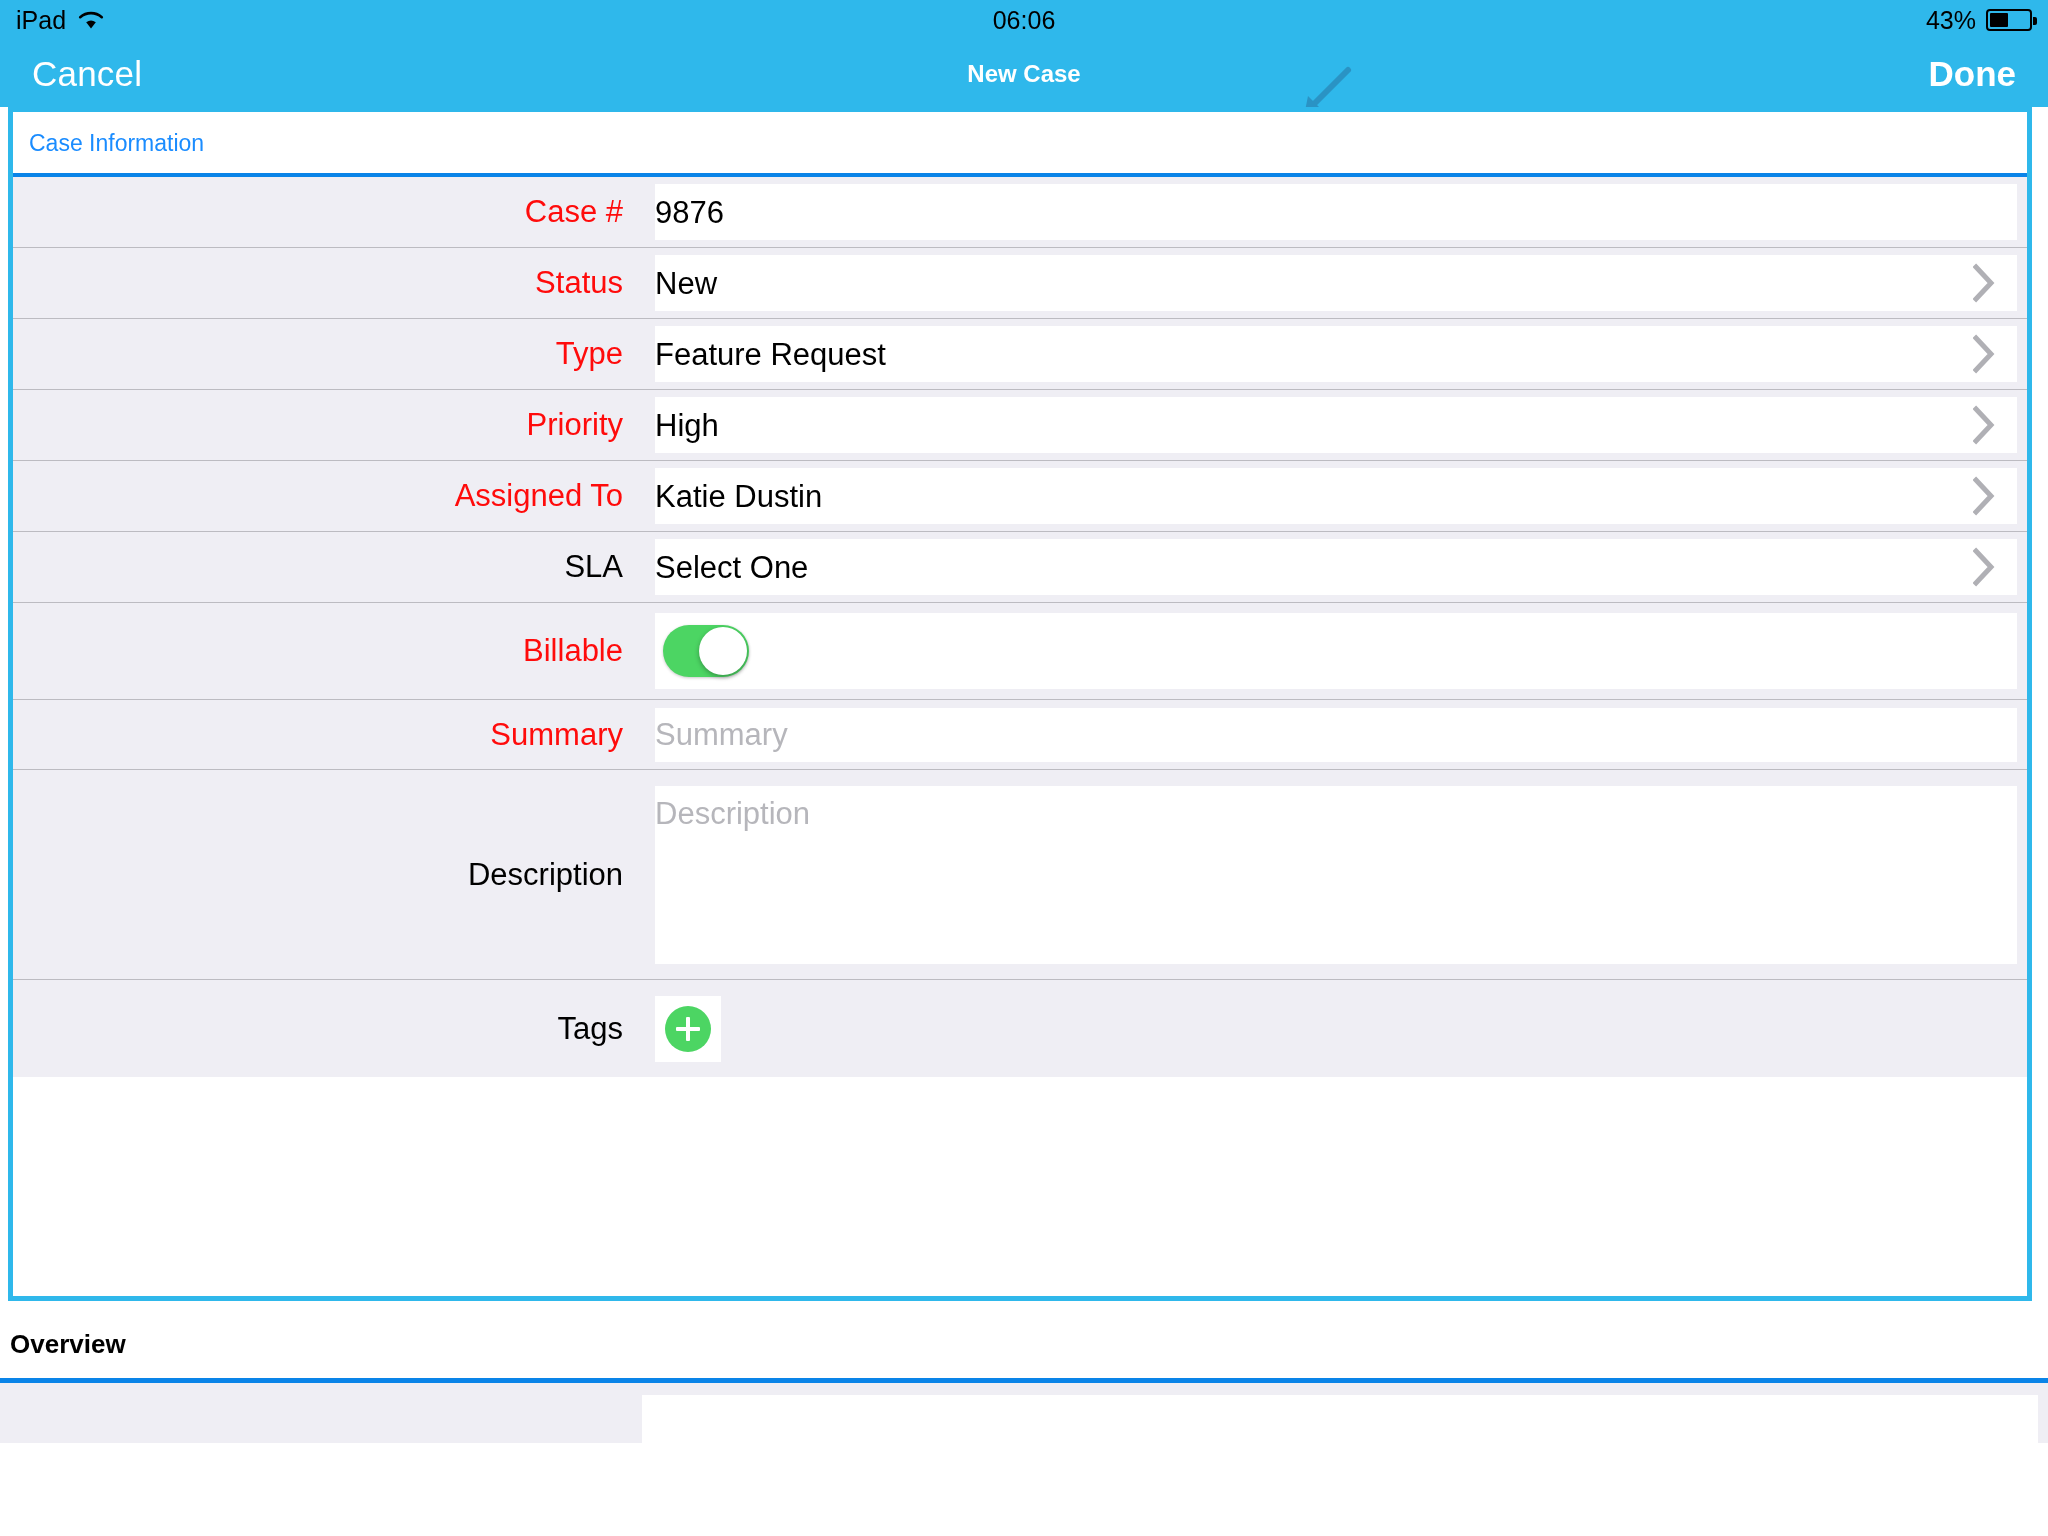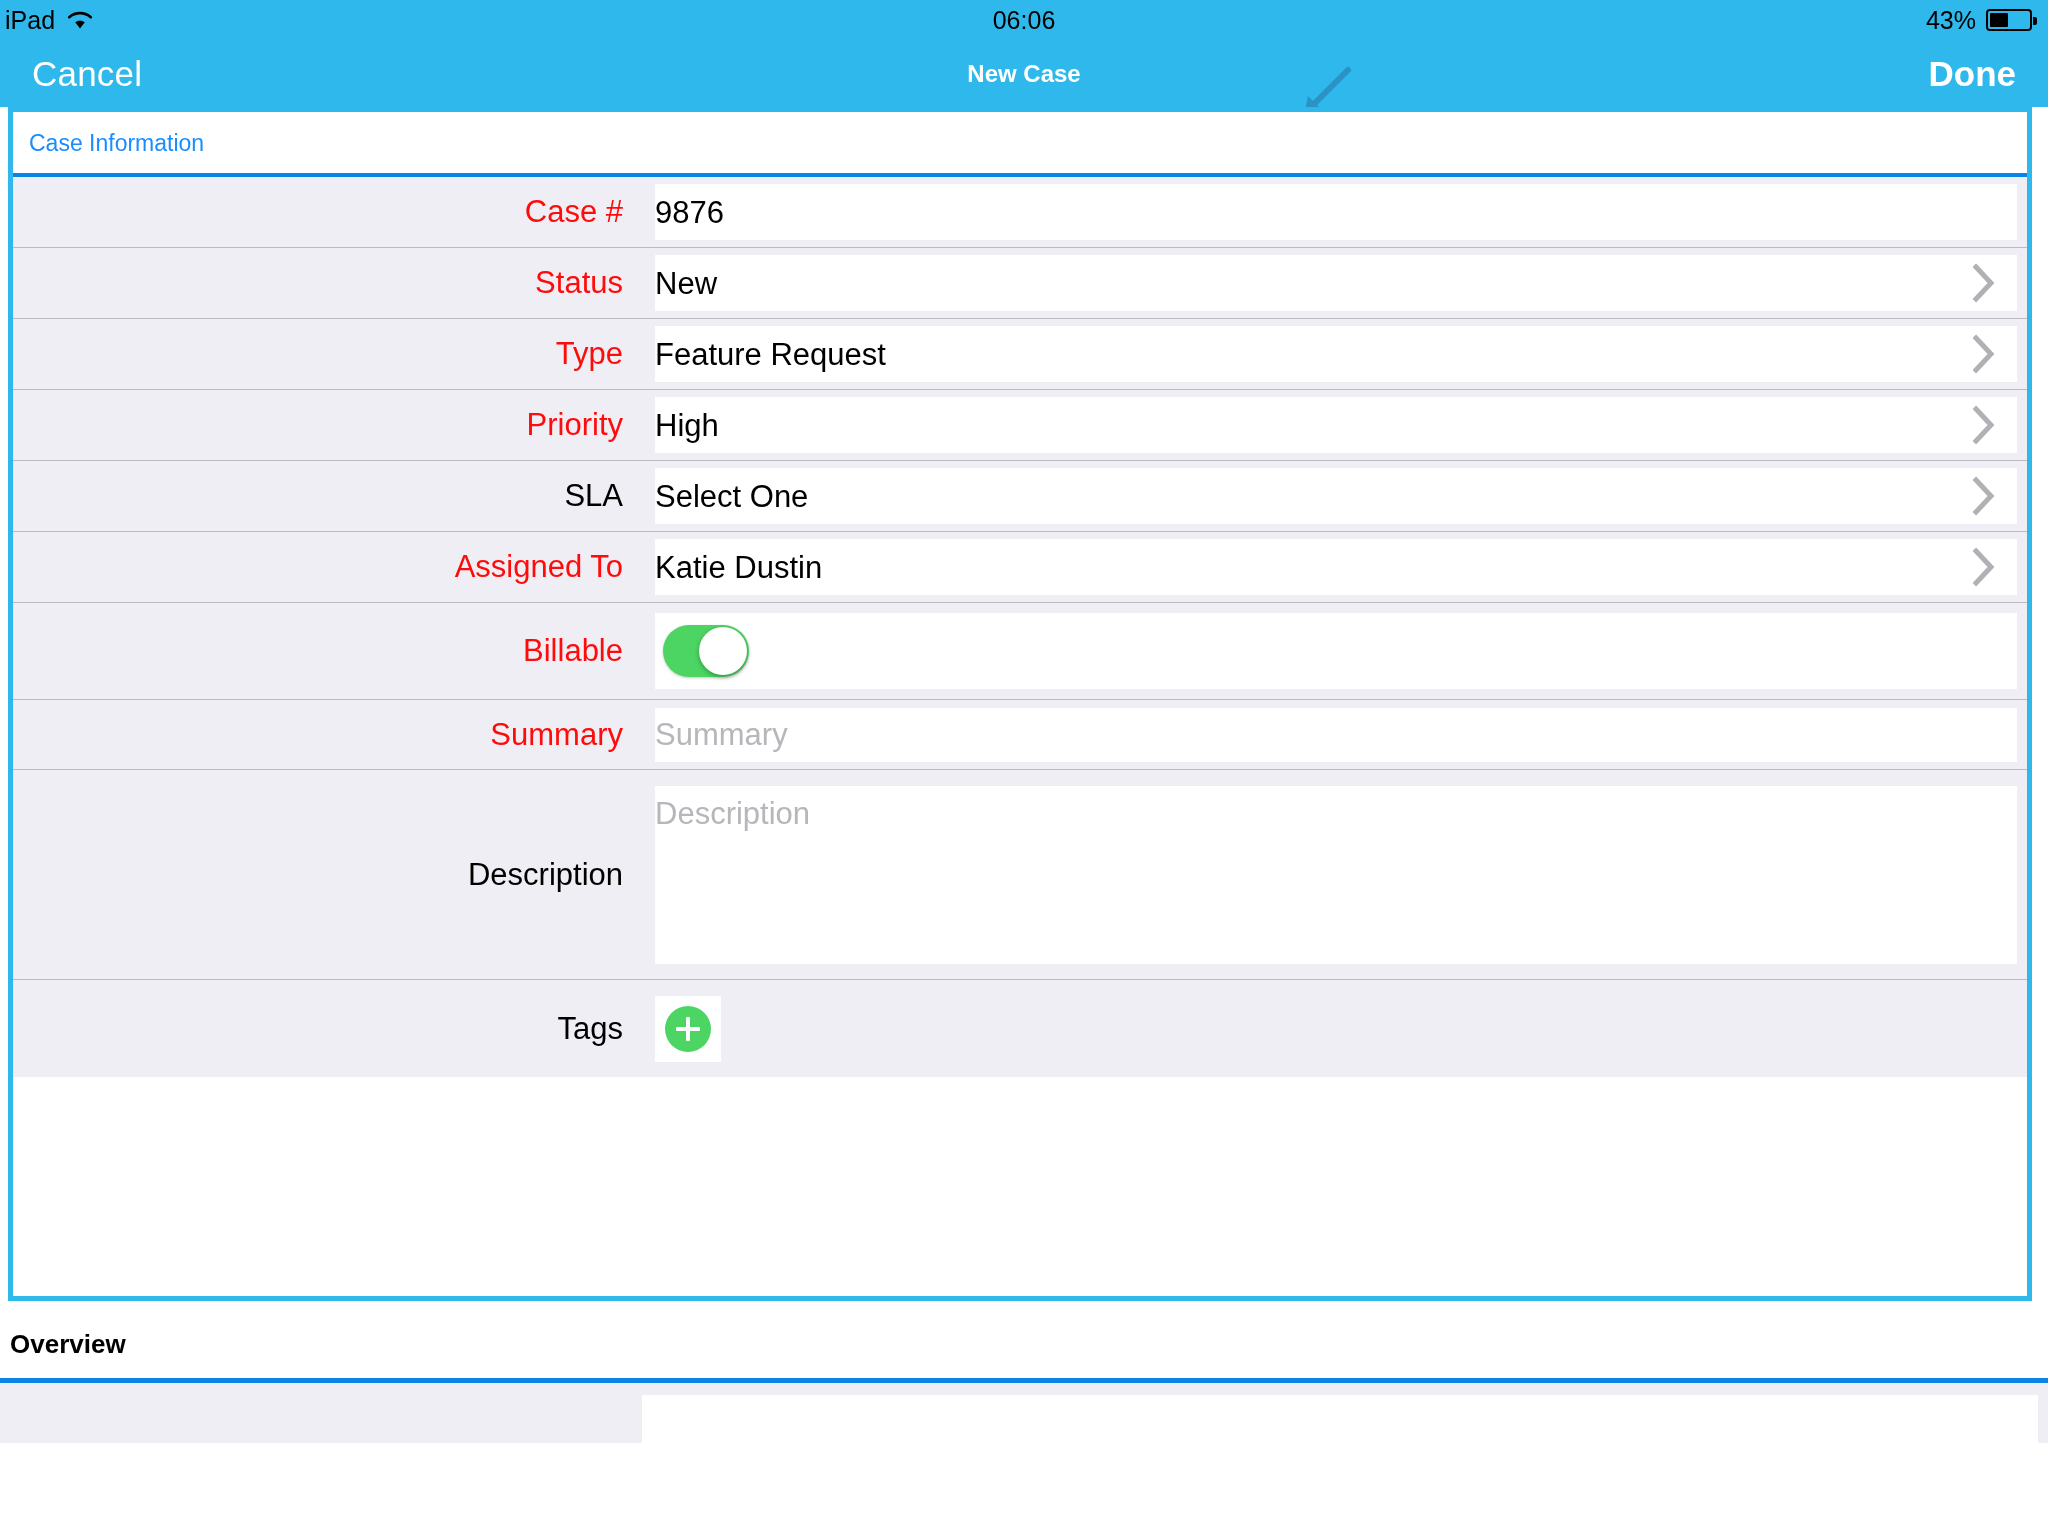--- a/index.html
+++ b/index.html
@@ -12,21 +12,21 @@
   }
   #app { position:relative; width:2048px; height:1536px; }
 
   
   .statusbar{
     position:absolute; left:0; top:0; width:2048px; height:40px;
     background:#2FB8EB;
     display:flex; align-items:center; color:#000;
     font-size:25px;
   }
-  .sb-left{ display:flex; align-items:center; gap:12px; padding-left:5px; }
+  .sb-left{ display:flex; align-items:center; gap:12px; padding-left:16px; }
   .sb-center{ position:absolute; left:0; right:0; text-align:center; font-size:25px; font-weight:400; }
   .sb-right{ position:absolute; right:16px; display:flex; align-items:center; gap:10px; font-size:25px; }
 
   .wifi{ display:inline-block; width:26px; height:20px; position:relative; }
   .wifi svg{ display:block; }
 
   .battery{ position:relative; width:46px; height:22px; border:2.5px solid #000; border-radius:4px; }
   .battery::after{
     content:""; position:absolute; right:-7px; top:6px; width:4px; height:8px;
     background:#000; border-radius:0 2px 2px 0;
@@ -245,36 +245,36 @@
           <div class="val">
             <span class="txt">High</span>
             <span class="chev">
               <svg width="22" height="40" viewBox="0 0 22 40">
                   <polyline points="3,4 18,20 3,36" stroke="#B0B0B5" stroke-width="5" fill="none" stroke-linecap="square"></polyline>
                 </svg>
             </span>
           </div>
         </div>
 
+        <div class="row r-assigned">
+          <div class="lbl req">Assigned To</div>
+          <div class="val">
+            <span class="txt">Katie Dustin</span>
+            <span class="chev">
+              <svg width="22" height="40" viewBox="0 0 22 40">
+                  <polyline points="3,4 18,20 3,36" stroke="#B0B0B5" stroke-width="5" fill="none" stroke-linecap="square"></polyline>
+                </svg>
+            </span>
+          </div>
+        </div>
+
         <div class="row r-sla">
           <div class="lbl">SLA</div>
           <div class="val">
             <span class="txt">Select One</span>
-            <span class="chev">
-              <svg width="22" height="40" viewBox="0 0 22 40">
-                  <polyline points="3,4 18,20 3,36" stroke="#B0B0B5" stroke-width="5" fill="none" stroke-linecap="square"></polyline>
-                </svg>
-            </span>
-          </div>
-        </div>
-
-        <div class="row r-assigned">
-          <div class="lbl req">Assigned To</div>
-          <div class="val">
-            <span class="txt">Katie Dustin</span>
             <span class="chev">
               <svg width="22" height="40" viewBox="0 0 22 40">
                   <polyline points="3,4 18,20 3,36" stroke="#B0B0B5" stroke-width="5" fill="none" stroke-linecap="square"></polyline>
                 </svg>
             </span>
           </div>
         </div>
 
         <div class="row r-billable">
           <div class="lbl req">Billable</div>

